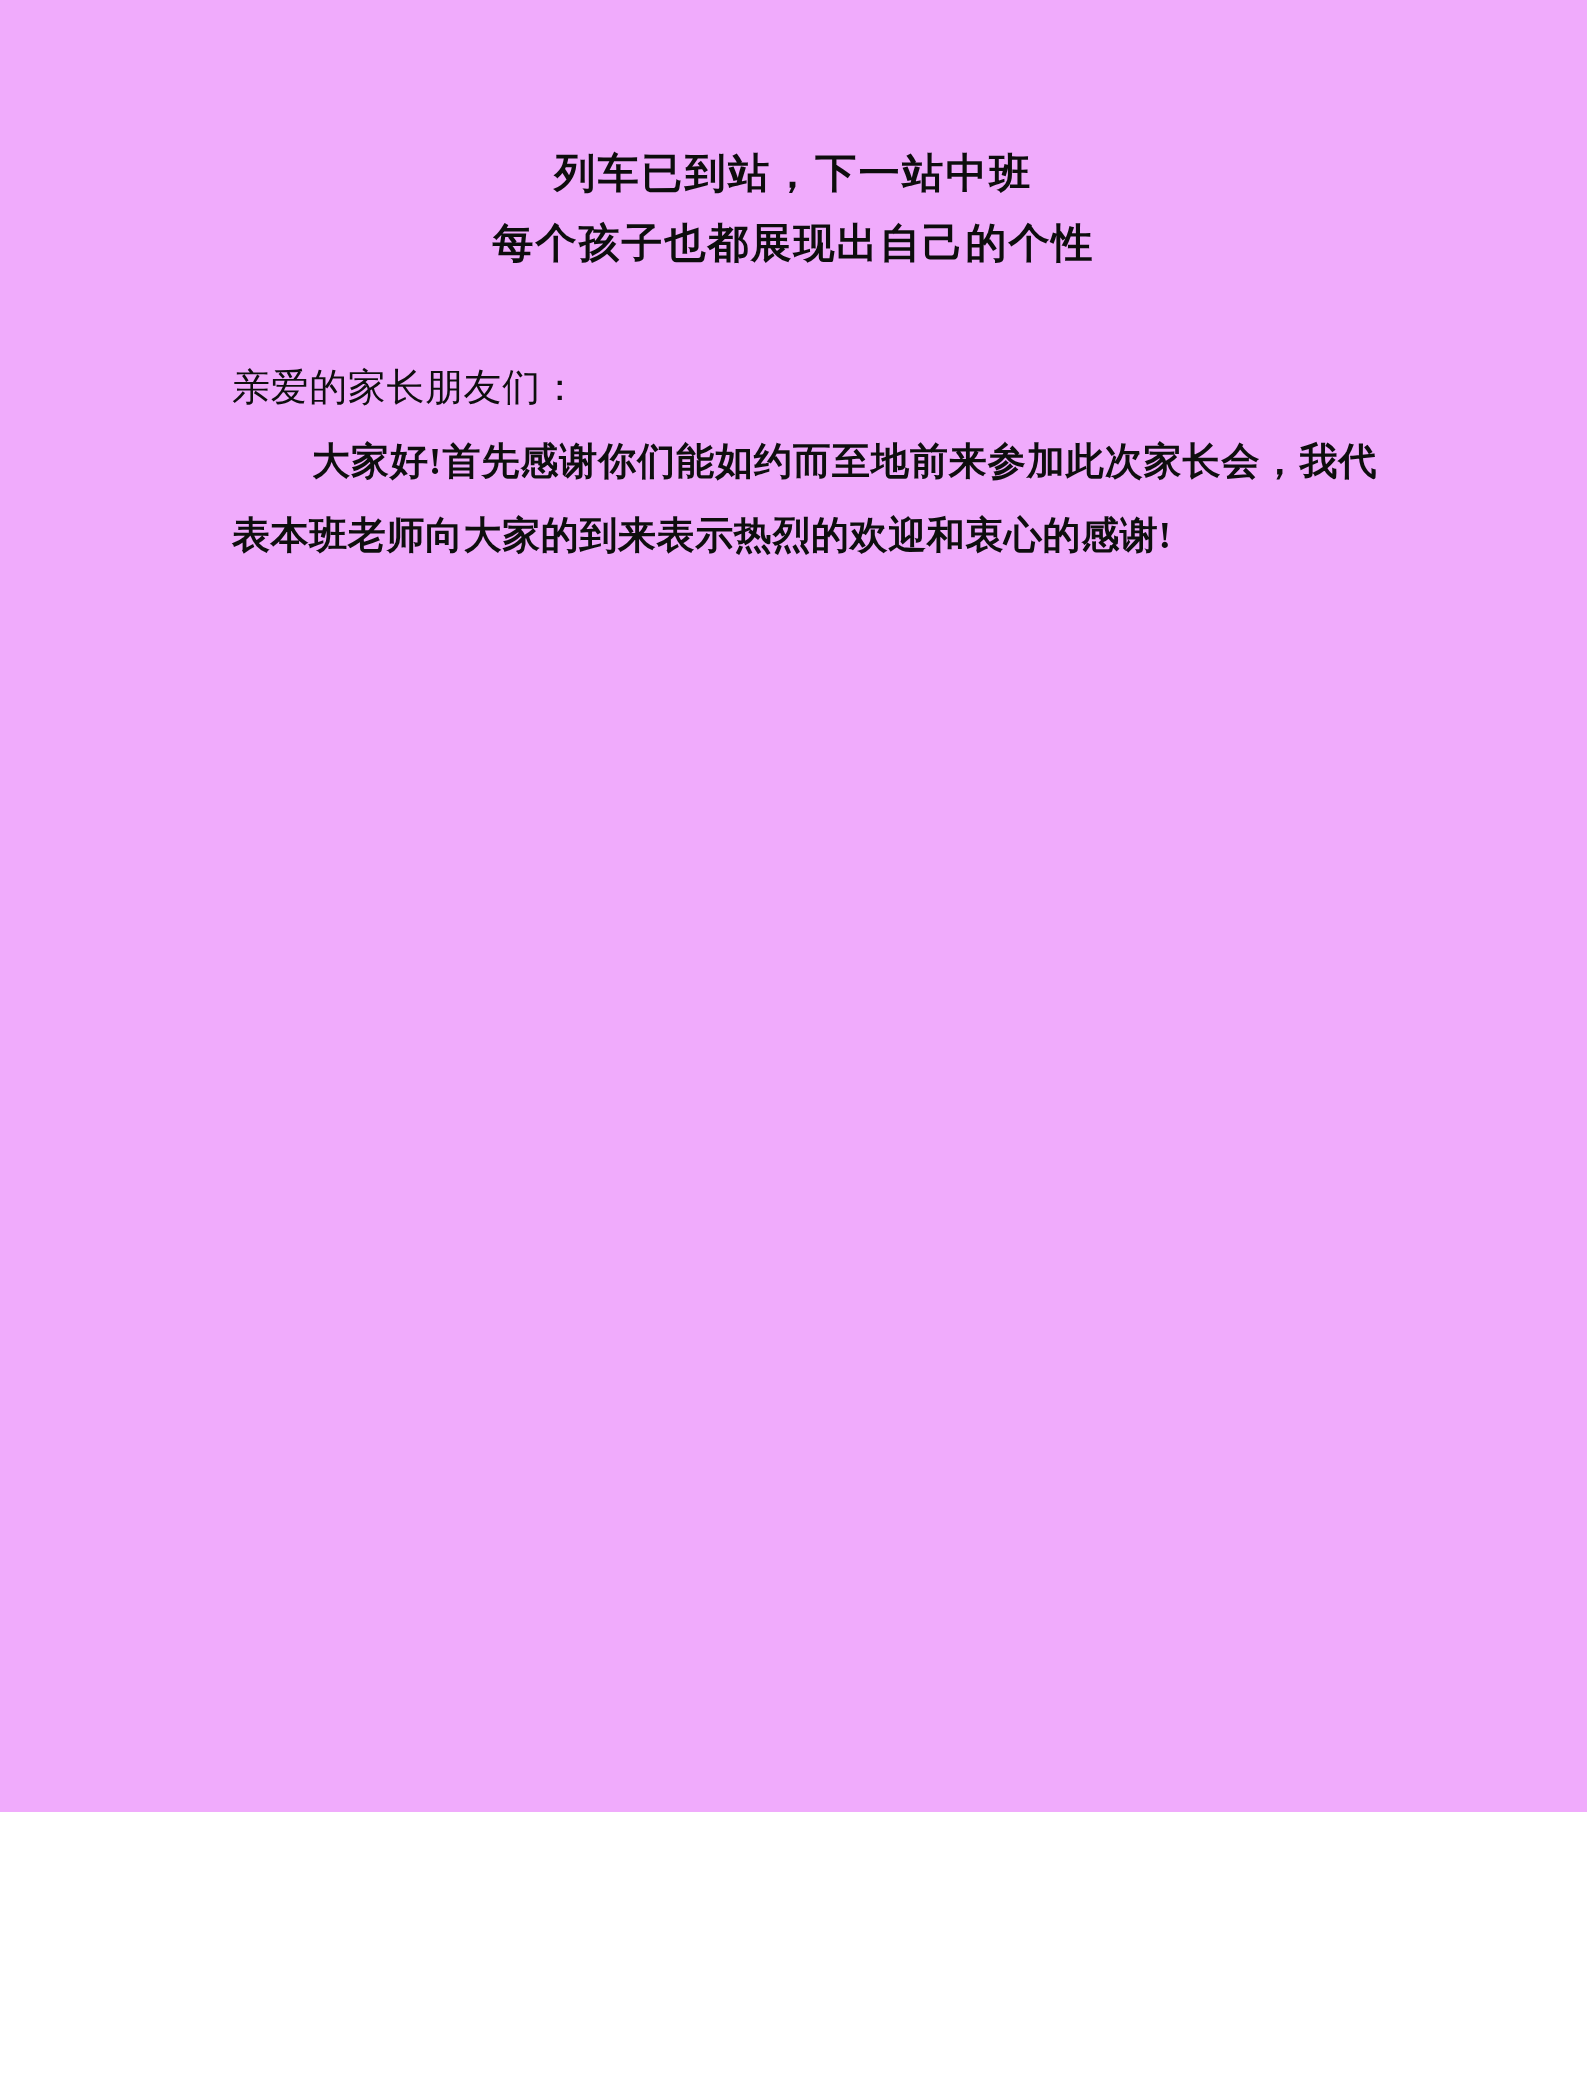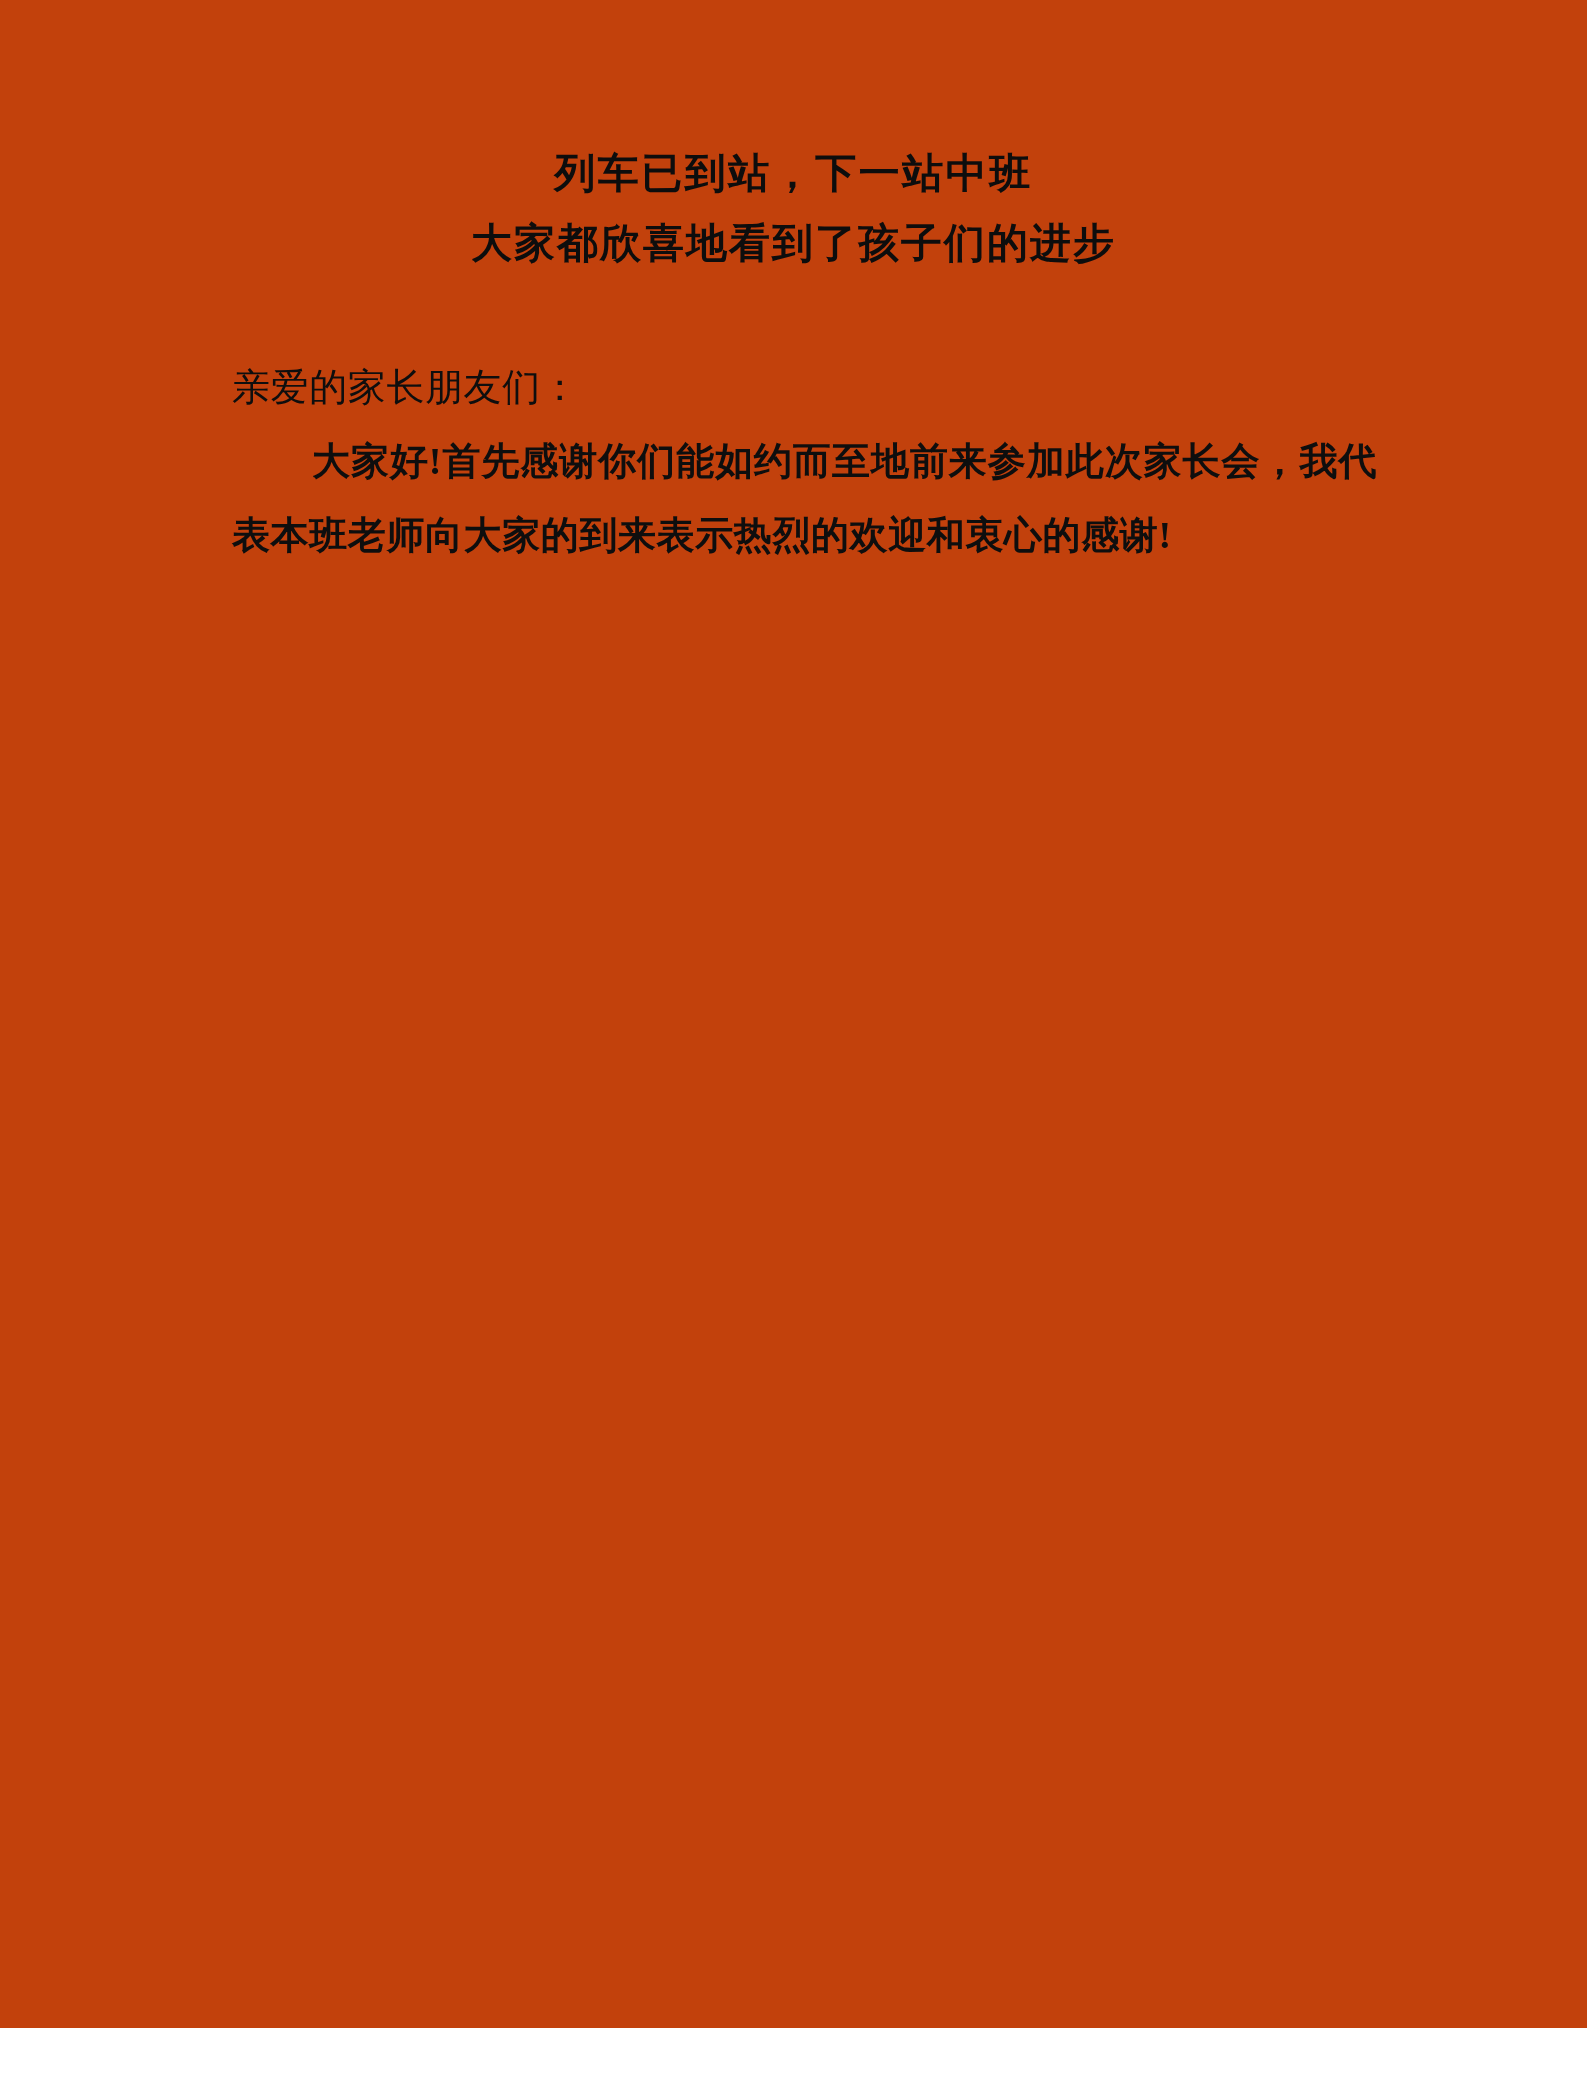--- a/index.html
+++ b/index.html
@@ -12,22 +12,22 @@
     width: 1587px;
     height: 2084px;
     overflow: hidden;
     font-family: "Liberation Serif", "DejaVu Serif", serif;
     color: #111111;
   }
 
   #page {
     position: relative;
     width: 1587px;
-    height: 2028px;
-    background: #c2410c;
+    height: 1812px;
+    background: #f0abfc;
     box-sizing: border-box;
     padding: 17px;
   }
 
   .page-body {
     position: absolute;
     left: 0;
     top: 0;
     width: 1587px;
   }
@@ -79,21 +79,21 @@
   }
 </style>
 </head>
 <body>
 
 <div id="page">
   <div class="page-body">
 
     <div class="title-block">
       <div class="doc-title-line">列车已到站，下一站中班</div>
-      <div class="doc-title-line second">大家都欣喜地看到了孩子们的进步</div>
+      <div class="doc-title-line second">每个孩子也都展现出自己的个性</div>
     </div>
 
     <div class="body-wrap">
 
       <p class="para salutation">亲爱的家长朋友们：</p>
 
       <p class="para indent">大家好!首先感谢你们能如约而至地前来参加此次家长会，我代表本班老师向大家的到来表示热烈的欢迎和衷心的感谢!</p>
 
 
 

